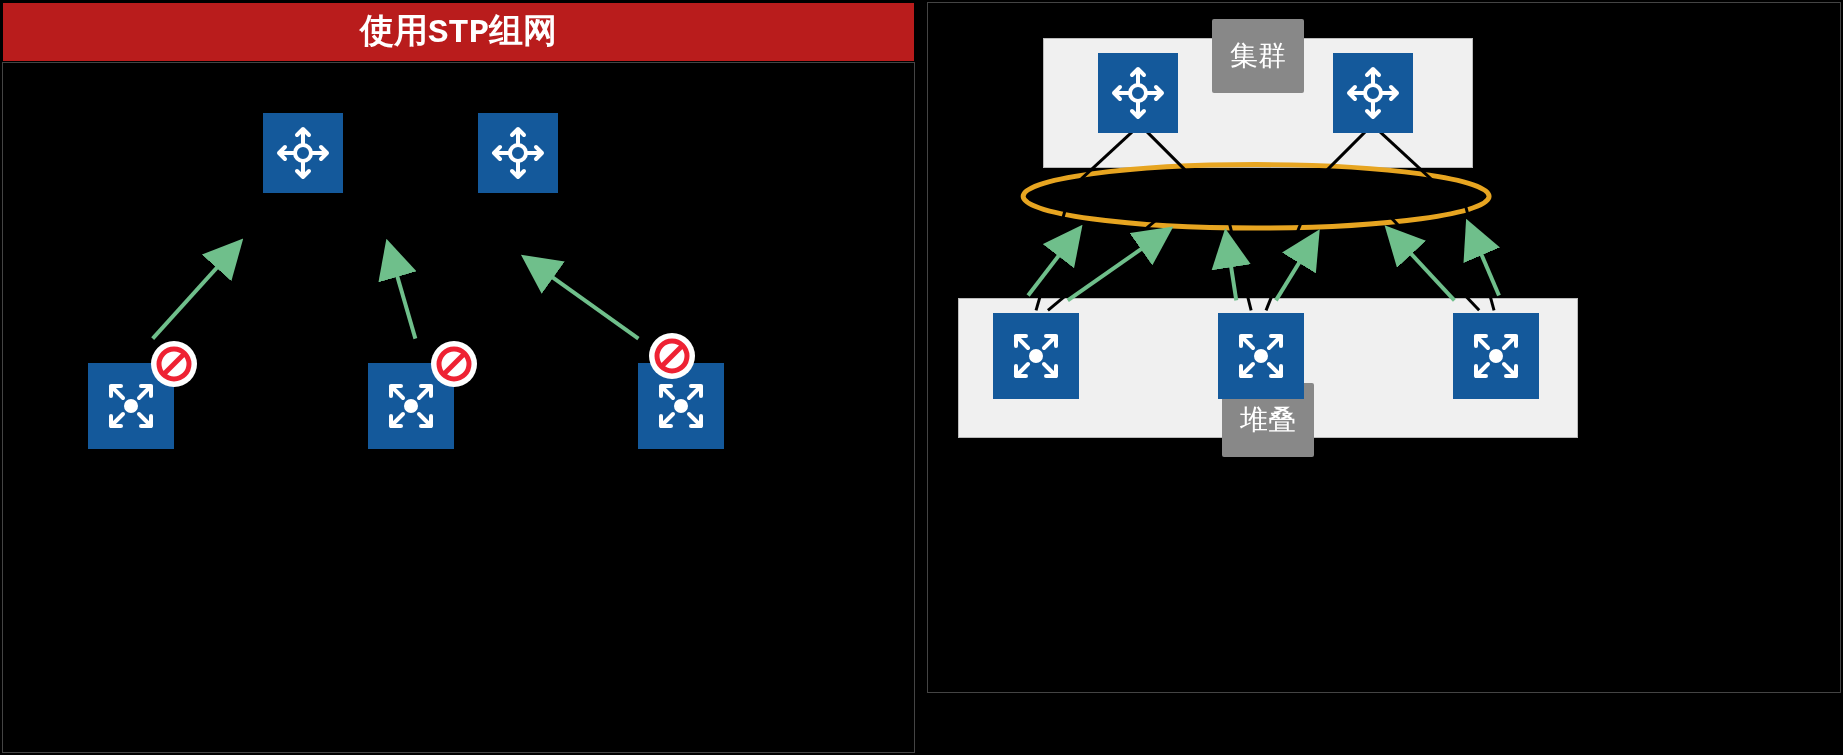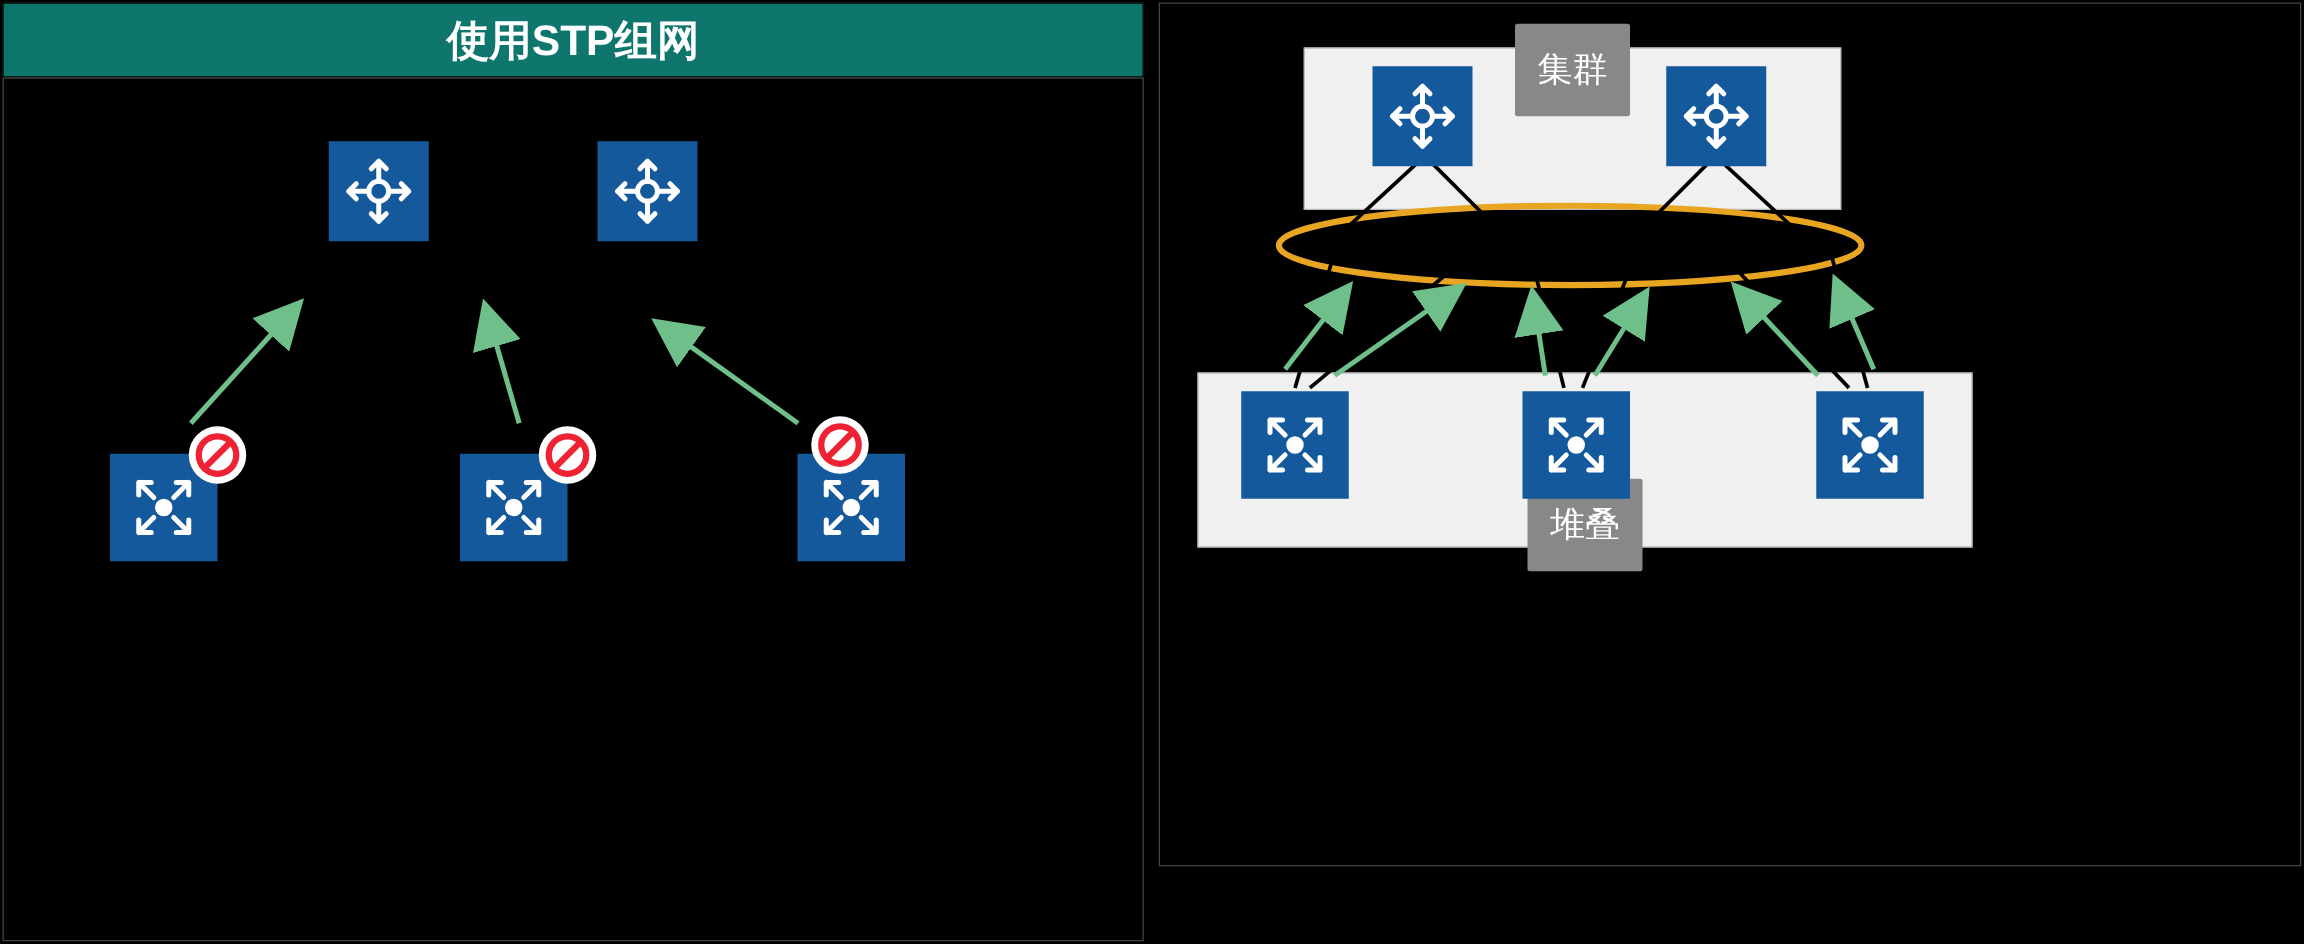--- a/index.html
+++ b/index.html
@@ -13,28 +13,29 @@
     position: relative;
   }
   .panel {
     position: absolute;
     border: 2px solid #000;
     background: #000;
   }
   .panel-left { left: 0; top: 0; width: 917px; height: 755px; }
   .panel-right { left: 925px; top: 0; width: 918px; height: 755px; }
   .panel-header {
-    background: #0f766e;
+    background: #b91c1c;
     color: #fff;
     font-size: 34px;
     font-weight: bold;
     text-align: center;
     line-height: 60px;
     height: 60px;
     border: 1px solid #000;
+    font-family: Liberation Mono, monospace;
   }
   .panel-body {
     position: relative;
     width: 100%;
     height: calc(100% - 60px);
     border: 1px solid #444;
   }
   .router, .switch {
     position: absolute;
     width: 80px;

